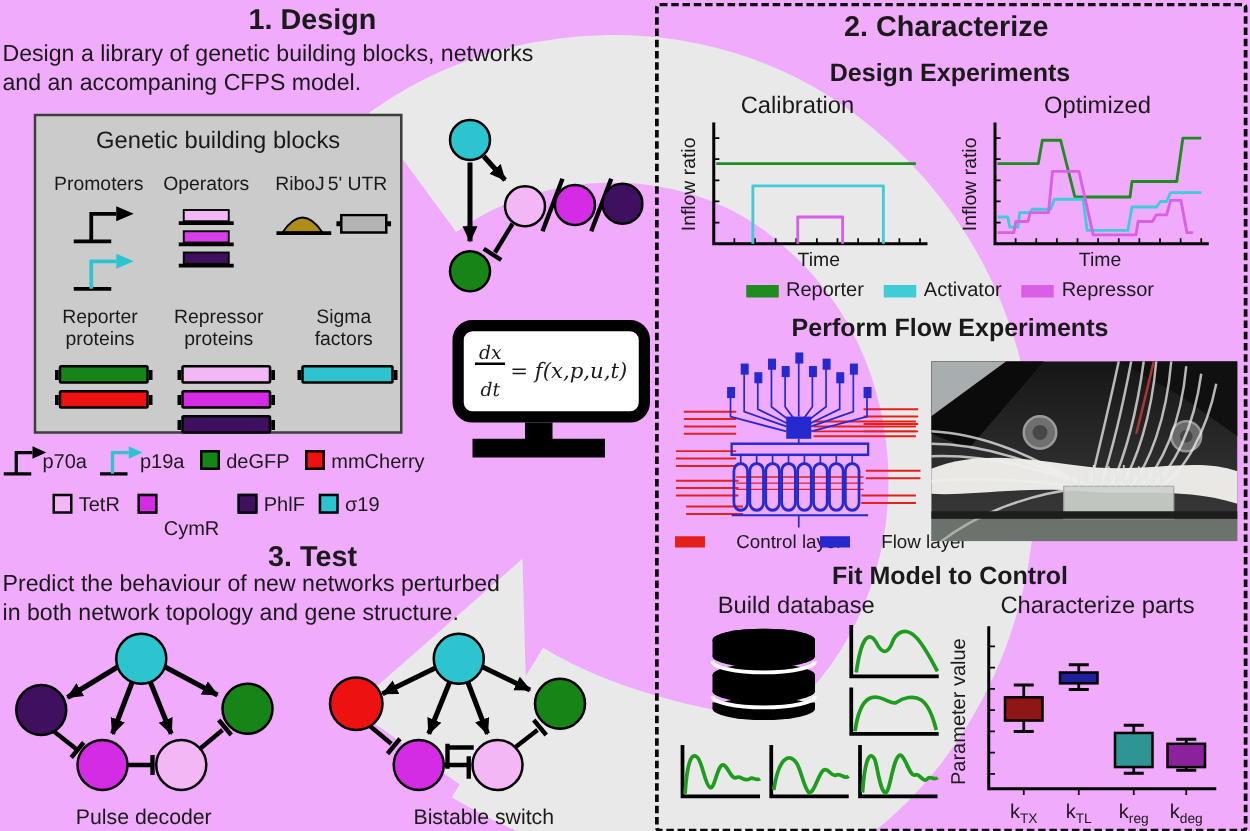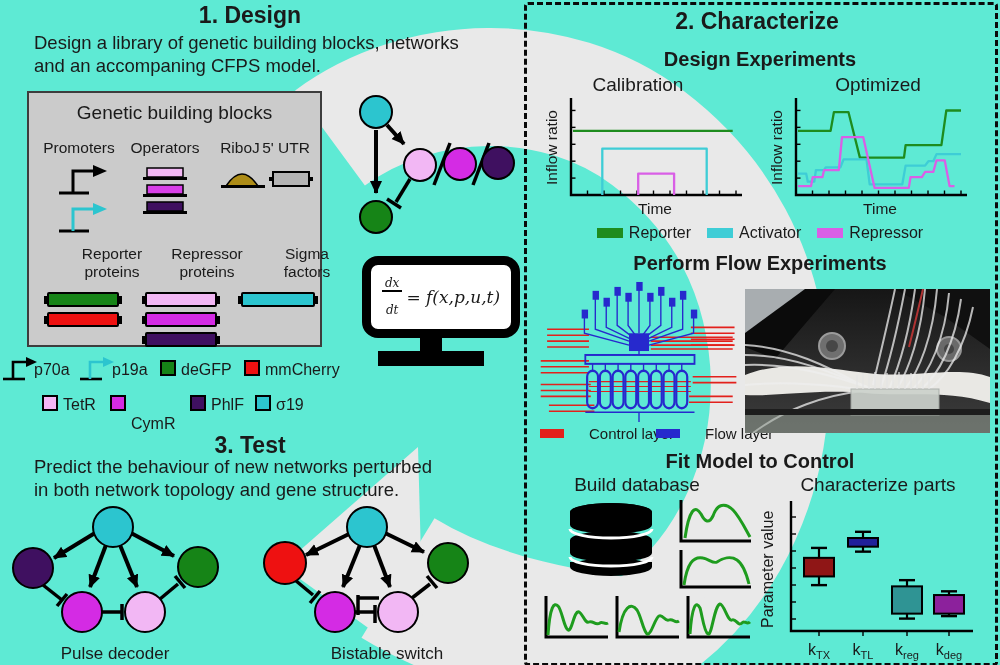--- a/index.html
+++ b/index.html
@@ -1,20 +1,20 @@
 <!DOCTYPE html>
 <html><head>
 <meta charset="utf-8">
 <style>
   html,body{margin:0;padding:0;background:#ffffff;}
-  #canvas{position:relative;width:1000px;height:665px;background:#5eead4;overflow:hidden;
+  #canvas{position:relative;width:1000px;height:665px;background:#f0abfc;overflow:hidden;
           font-family:"Liberation Sans",sans-serif;color:#1a1a1a;}
   .abs{position:absolute;}
   .ctr{text-align:center;}
-  .pre{white-space:pre-line;margin-left:32px;}
+  .pre{white-space:pre-line;}
   .h1{font-size:23px;font-weight:bold;}
   .h2{font-size:20px;font-weight:bold;}
   .body-txt{font-size:18.5px;line-height:23px;}
   .sub-title{font-size:19px;}
   .small-lbl{font-size:15.5px;}
   .tiny-lbl{font-size:15px;margin-left:20px;}
   .leg-lbl{font-size:16px;}
   .vert{writing-mode:vertical-rl;transform:rotate(180deg);text-align:center;font-size:15.5px;}
   
   #gbb-box{left:27px;top:91px;width:291px;height:252px;background:#cbcbcb;border:2px solid #3d3d3d;z-index:2;}
@@ -22,21 +22,21 @@
   .sw{display:inline-block;border:2px solid #000;width:16px;height:16px;box-sizing:border-box;}
   .c-green{background:#168417}.c-red{background:#ee1111}.c-pink{background:#f2b7f4}
   .c-mag{background:#d42be4}.c-purp{background:#3f1060}.c-cyan{background:#2cc5cf}
   .cds{position:absolute;height:11px;border:2px solid #000;border-radius:2px;}
   .cds:before,.cds:after{content:"";position:absolute;top:50%;margin-top:-4px;width:3px;height:8px;background:#000;}
   .cds:before{left:-5px;} .cds:after{right:-5px;}
   
   #monitor{left:362px;top:256px;width:140px;height:64px;border:9px solid #000;border-radius:16px;
            background:#fff;display:flex;align-items:center;justify-content:center;z-index:2;}
   .eq{font-family:"DejaVu Serif",serif;font-style:italic;font-size:17px;display:flex;align-items:center;}
-  .frac{display:inline-flex;flex-direction:column;align-items:center;margin-right:4px;font-size:12px;}
+  .frac{display:inline-flex;flex-direction:column;align-items:center;margin-right:4px;font-size:15px;}
   .num{border-bottom:2px solid #000;padding:0 3px;line-height:1.1;}
   .den{line-height:1.1;margin-top:12px;}
   #mon-neck{left:420px;top:338px;width:22px;height:14px;background:#000;z-index:2;}
   #mon-base{left:378px;top:351px;width:106px;height:15px;background:#000;z-index:2;}
   
   #char-panel{left:524px;top:2px;width:468px;height:658px;border:3px dashed #0a0a0a;border-radius:4px;z-index:1;}
   .leg-row{display:flex;align-items:center;gap:6px;}
   .swatch-line{display:inline-block;width:26px;height:10px;}
   .sl-rep{background:#1e8c1e}.sl-act{background:#3ecdd6}.sl-repr{background:#d95fe6}
   .sl-ctrl{background:#e3201c}.sl-flow{background:#2629cd}

